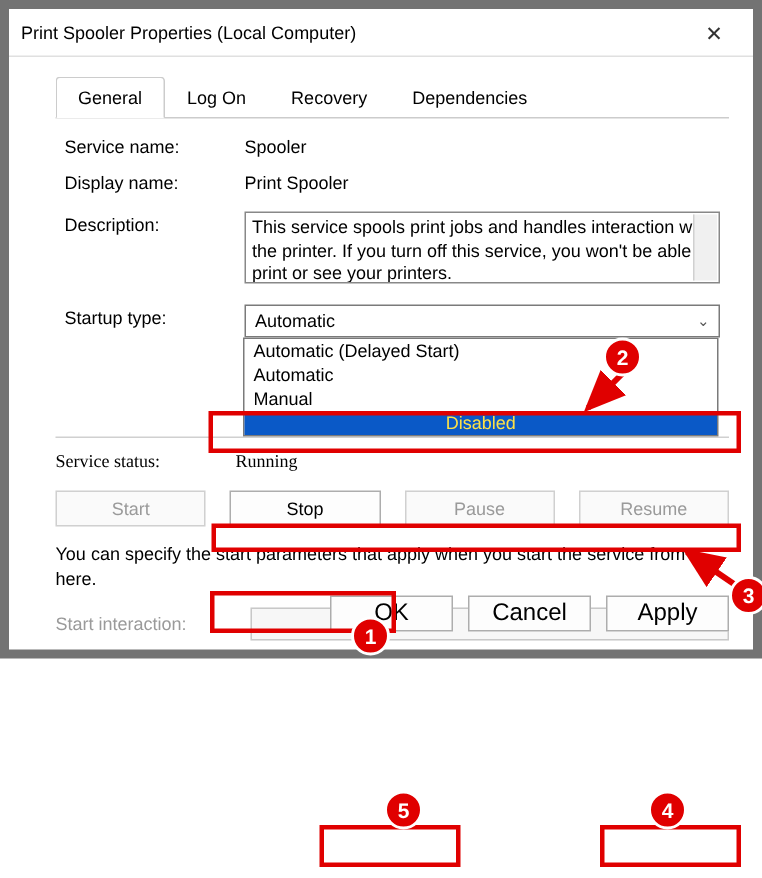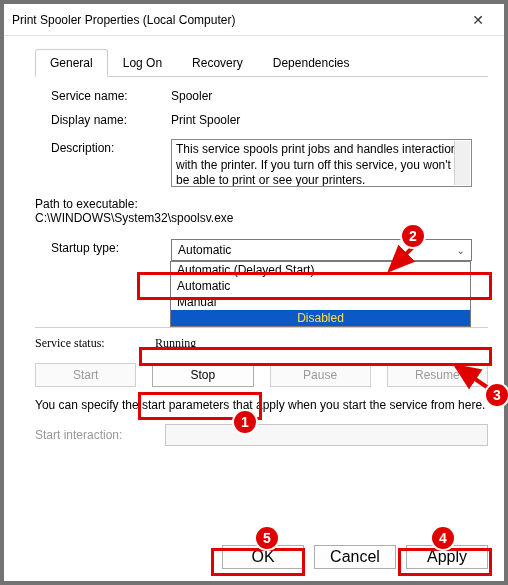--- a/index.html
+++ b/index.html
@@ -9,23 +9,23 @@
     font-size: 12px;
     background: #fff;
     color: #000;
     width: 508px;
     height: 585px;
     overflow: hidden;
     position: relative;
   }
   .dialog {
     width: 508px;
-    height: 585px;
-    background: #fff;
-    border: 4px solid #737373;
+    height: 439px;
+    background: #fff;
+    border: 6px solid #737373;
     position: relative;
   }
   .titlebar {
     height: 32px;
     display: flex;
     align-items: center;
     padding: 0 8px;
     border-bottom: 1px solid #e0e0e0;
   }
   .titlebar-text { flex: 1; font-size: 12px; }
@@ -52,21 +52,21 @@
     top: 1px;
   }
   .tab.active {
     border-color: #ccc;
     background: #fff;
     border-bottom: 1px solid #fff;
     border-radius: 3px 3px 0 0;
   }
   .row {
     display: flex;
-    margin: 6px 16px;
+    margin: 6px 6px;
     align-items: flex-start;
   }
   .label {
     width: 120px;
     padding: 2px 0;
   }
   .value { flex: 1; padding: 2px 0; }
   .desc-box {
     flex: 1;
     border: 1px solid #888;
@@ -228,24 +228,20 @@
       <div class="value">Print Spooler</div>
     </div>
 
     <div class="row" style="margin-top:10px">
       <div class="label">Description:</div>
       <div class="desc-box">
         <span>This service spools print jobs and handles interaction with the printer.  If you turn off this service, you won't be able to print or see your printers.</span>
       </div>
     </div>
 
-    <div class="path-block">
-      <div>Path to executable:</div>
-      <div>C:\WINDOWS\System32\spoolsv.exe</div>
-    </div>
 
     <div class="row" style="margin-top:14px; position:relative;">
       <div class="label">Startup type:</div>
       <div class="select-wrap">
         <div class="select-box">
           <span>Automatic</span>
           <span class="chev">⌄</span>
         </div>
         <div class="dropdown">
           <div class="opt"><span>Automatic (Delayed Start)</span></div>

